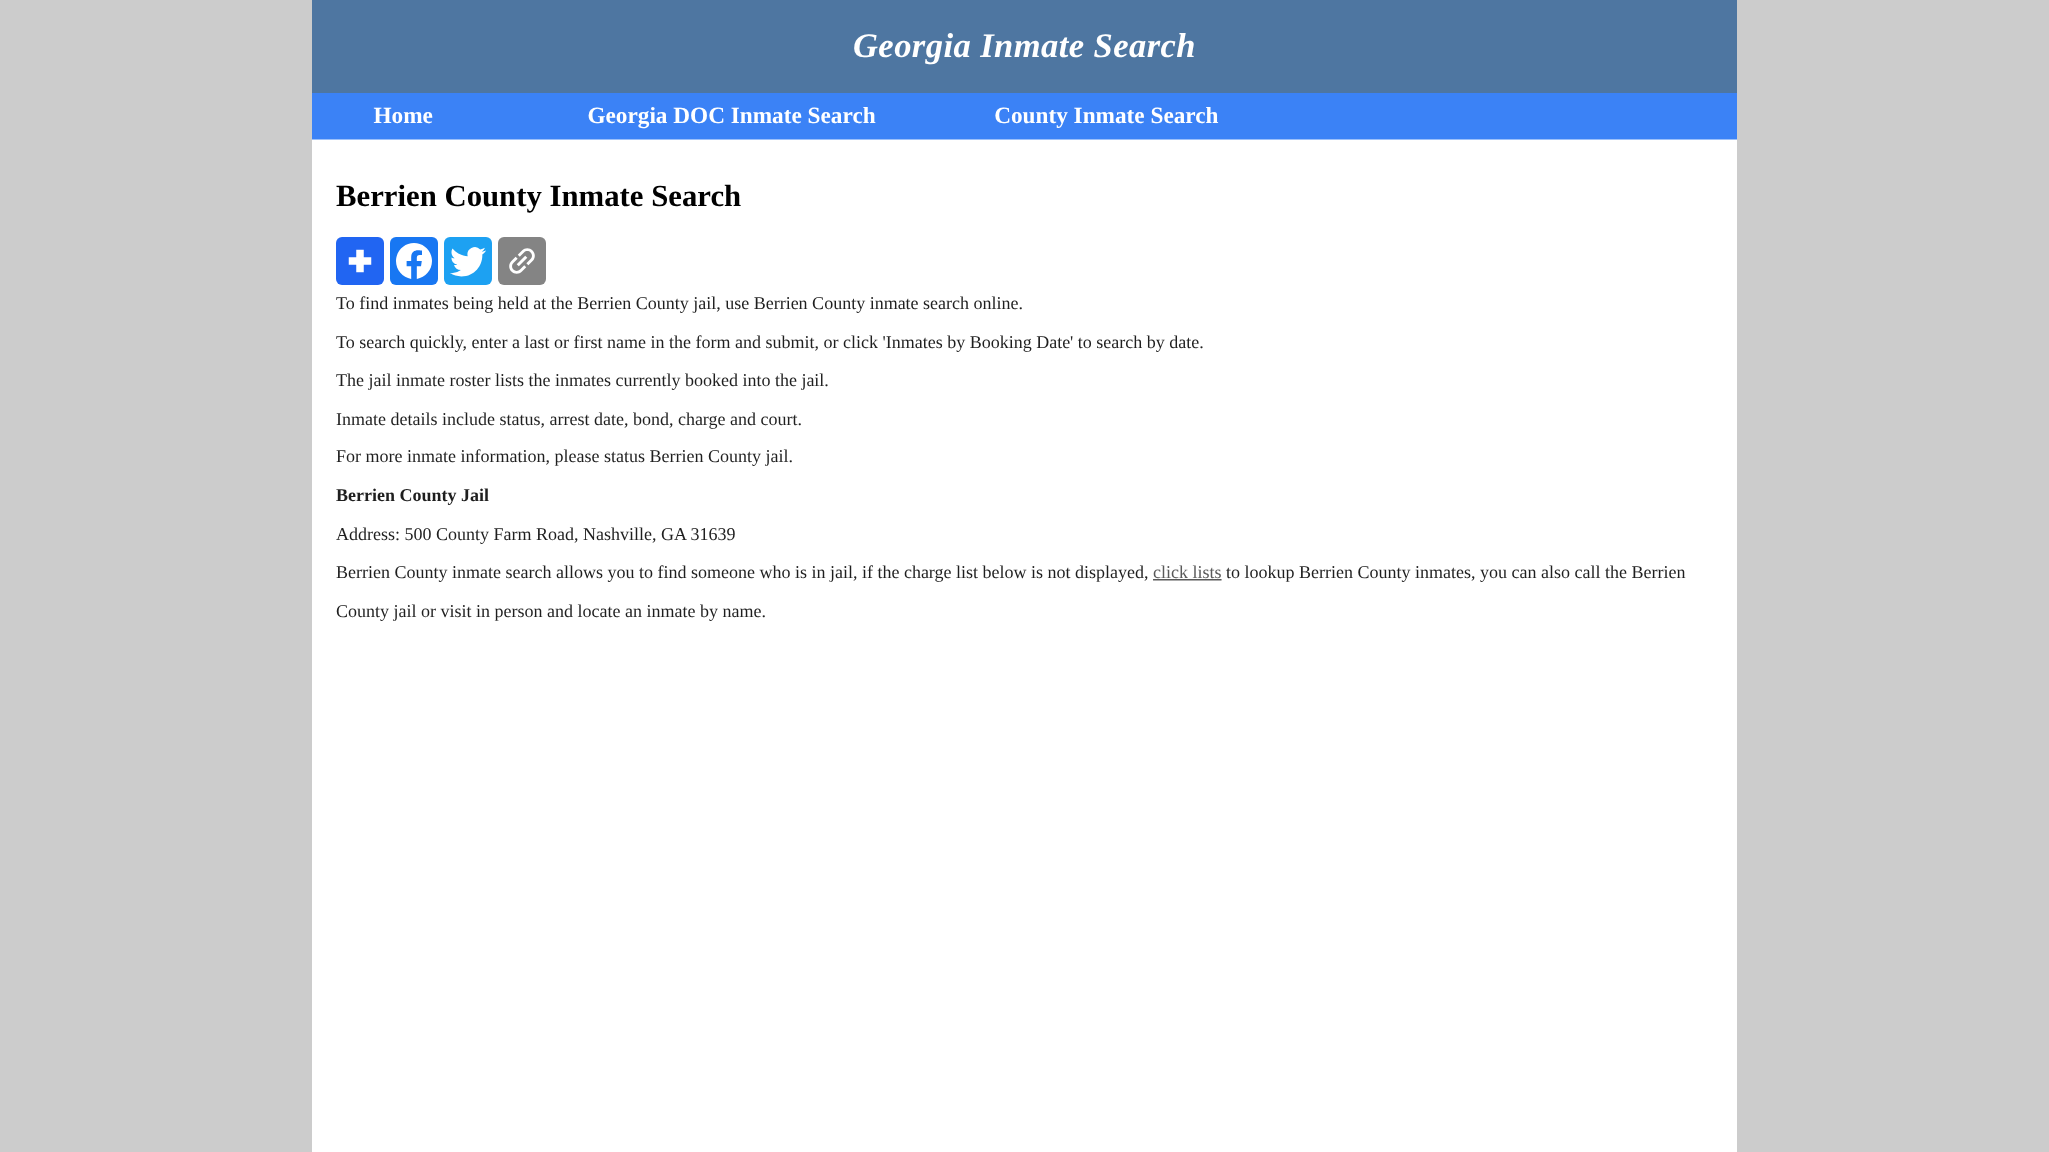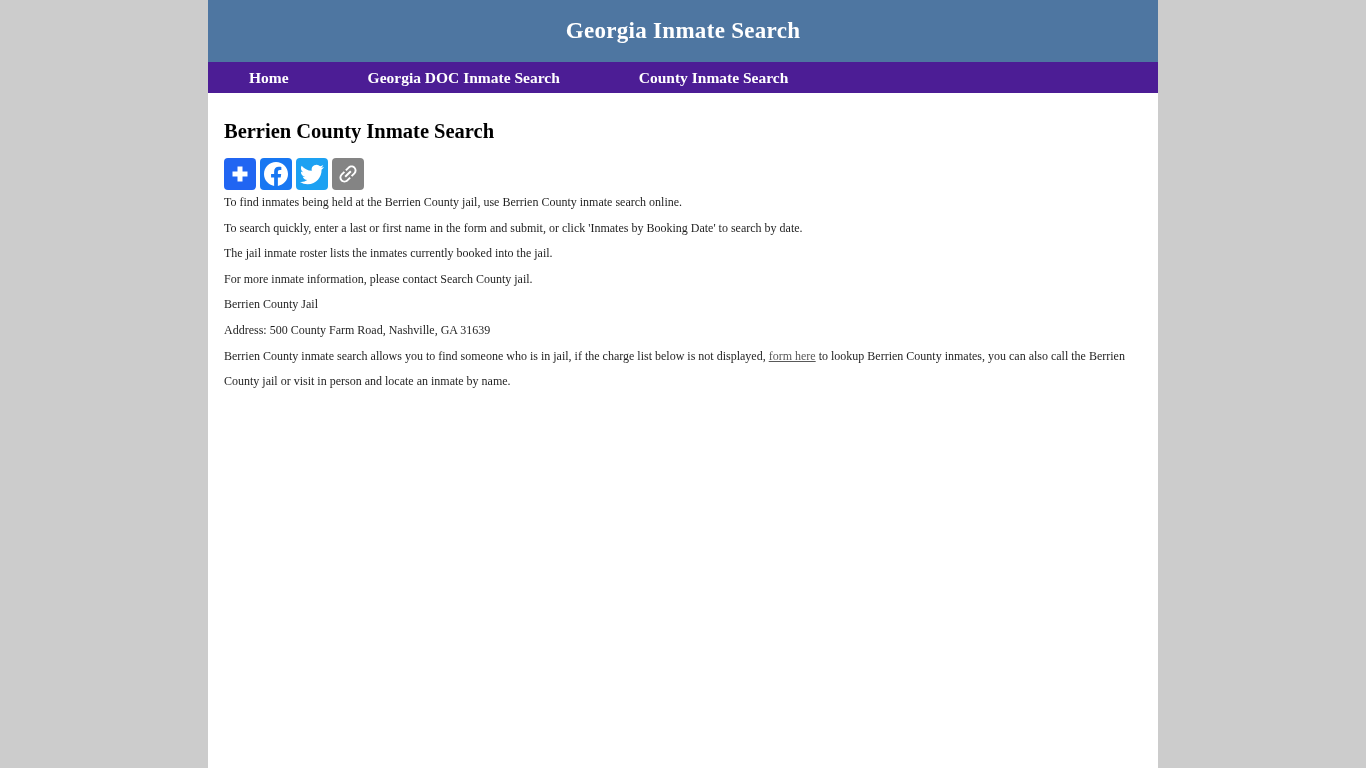--- a/index.html
+++ b/index.html
@@ -19,45 +19,46 @@
     display: flex;
     flex-direction: column;
   }
   header.site-header {
     background: #4e76a1;
     height: 62px;
     display: flex;
     align-items: center;
     justify-content: center;
     flex: 0 0 auto;
+    font-style: italic;
   }
   .site-title {
     color: #ffffff;
     font-size: 23px;
     font-weight: bold;
     margin: 0;
     letter-spacing: 0.3px;
   }
   nav.main-nav {
-    background: #4c1d95;
+    background: #3b82f6;
     height: 31px;
     display: flex;
     align-items: center;
     flex: 0 0 auto;
   }
   nav.main-nav a {
     color: #ffffff;
     font-size: 15.5px;
     font-weight: bold;
     text-decoration: none;
     cursor: pointer;
     white-space: nowrap;
   }
   .nav-home   { margin-left: 41px; }
-  .nav-doc    { margin-left: 79px; }
+  .nav-doc    { margin-left: 103px; }
   .nav-county { margin-left: 79px; font-family: Liberation Serif, serif; }
 
   main.content {
     padding: 0 16px;
     flex: 1 1 auto;
     border-radius: 11px;
   }
   .page-title {
     font-size: 20.5px;
     font-weight: bold;
@@ -80,21 +81,21 @@
   p.body-text, div.body-text {
     font-size: 12px;
     line-height: 25.6px;
     color: #1f1f1f;
     margin: 0;
   }
   .intro { margin-top: 37px; }
   .jail-block { margin-top: 14px; }
   .outro { margin-top: 14px; max-width: 905px; }
   .line { display: block; }
-  .jail-name { font-weight: normal; }
+  .jail-name { font-weight: bold; }
   .text-link {
     color: #595959;
     text-decoration: underline;
     cursor: pointer;
   }
 </style>
 </head>
 <body>
 
 <div class="page">
@@ -148,26 +149,27 @@
           </g>
         </svg>
       </a>
 
     </div>
 
     <p class="body-text intro">
       <span class="line">To find inmates being held at the Berrien County jail, use Berrien County inmate search online.</span>
       <span class="line">To search quickly, enter a last or first name in the form and submit, or click 'Inmates by Booking Date' to search by date.</span>
       <span class="line">The jail inmate roster lists the inmates currently booked into the jail.</span>
-      <span class="line">For more inmate information, please contact Search County jail.</span>
+      <span class="line">Inmate details include status, arrest date, bond, charge and court.</span>
+      <span class="line">For more inmate information, please status Berrien County jail.</span>
     </p>
 
     <div class="body-text jail-block">
       <span class="line jail-name">Berrien County Jail</span>
       <span class="line">Address: 500 County Farm Road, Nashville, GA 31639</span>
     </div>
 
     <p class="body-text outro">
-      <span>Berrien County inmate search allows you to find someone who is in jail, if the charge list below is not displayed, </span><a class="text-link">form here</a><span> to lookup Berrien County inmates, you can also call the Berrien County jail or visit in person and locate an inmate by name.</span>
+      <span>Berrien County inmate search allows you to find someone who is in jail, if the charge list below is not displayed, </span><a class="text-link">click lists</a><span> to lookup Berrien County inmates, you can also call the Berrien County jail or visit in person and locate an inmate by name.</span>
     </p>
 
   </main>
 </div>
 
 </body></html>

